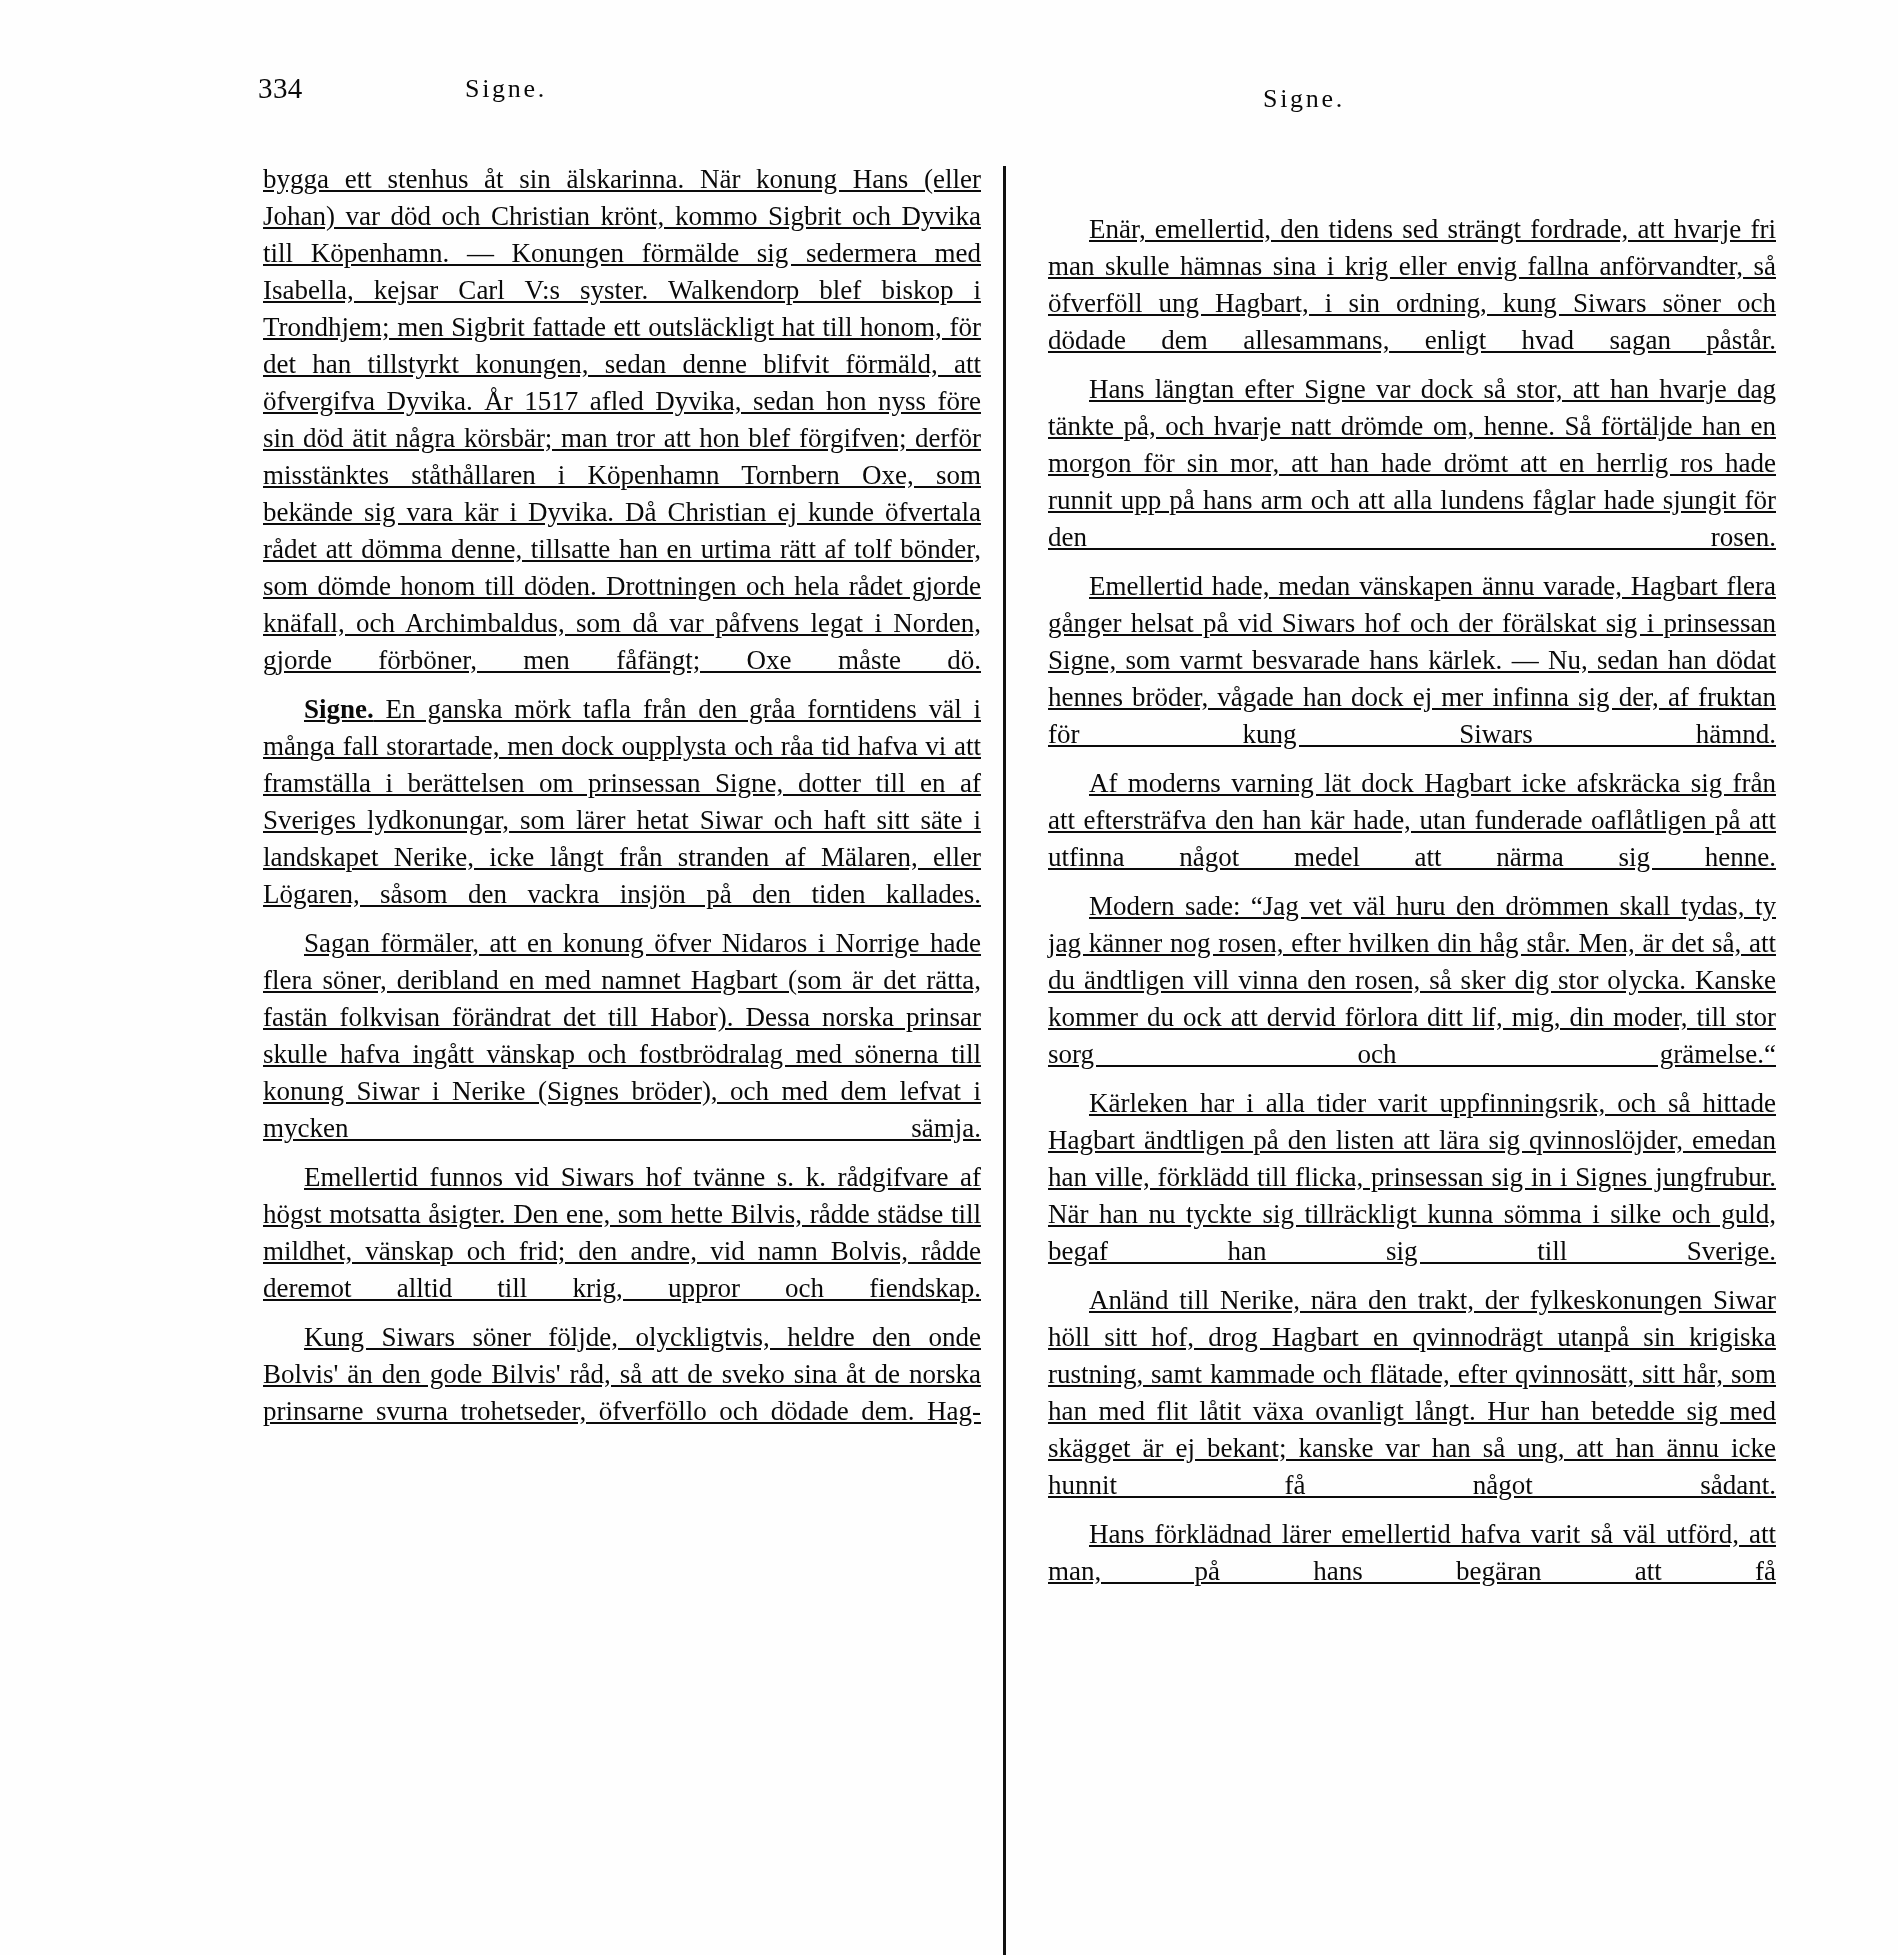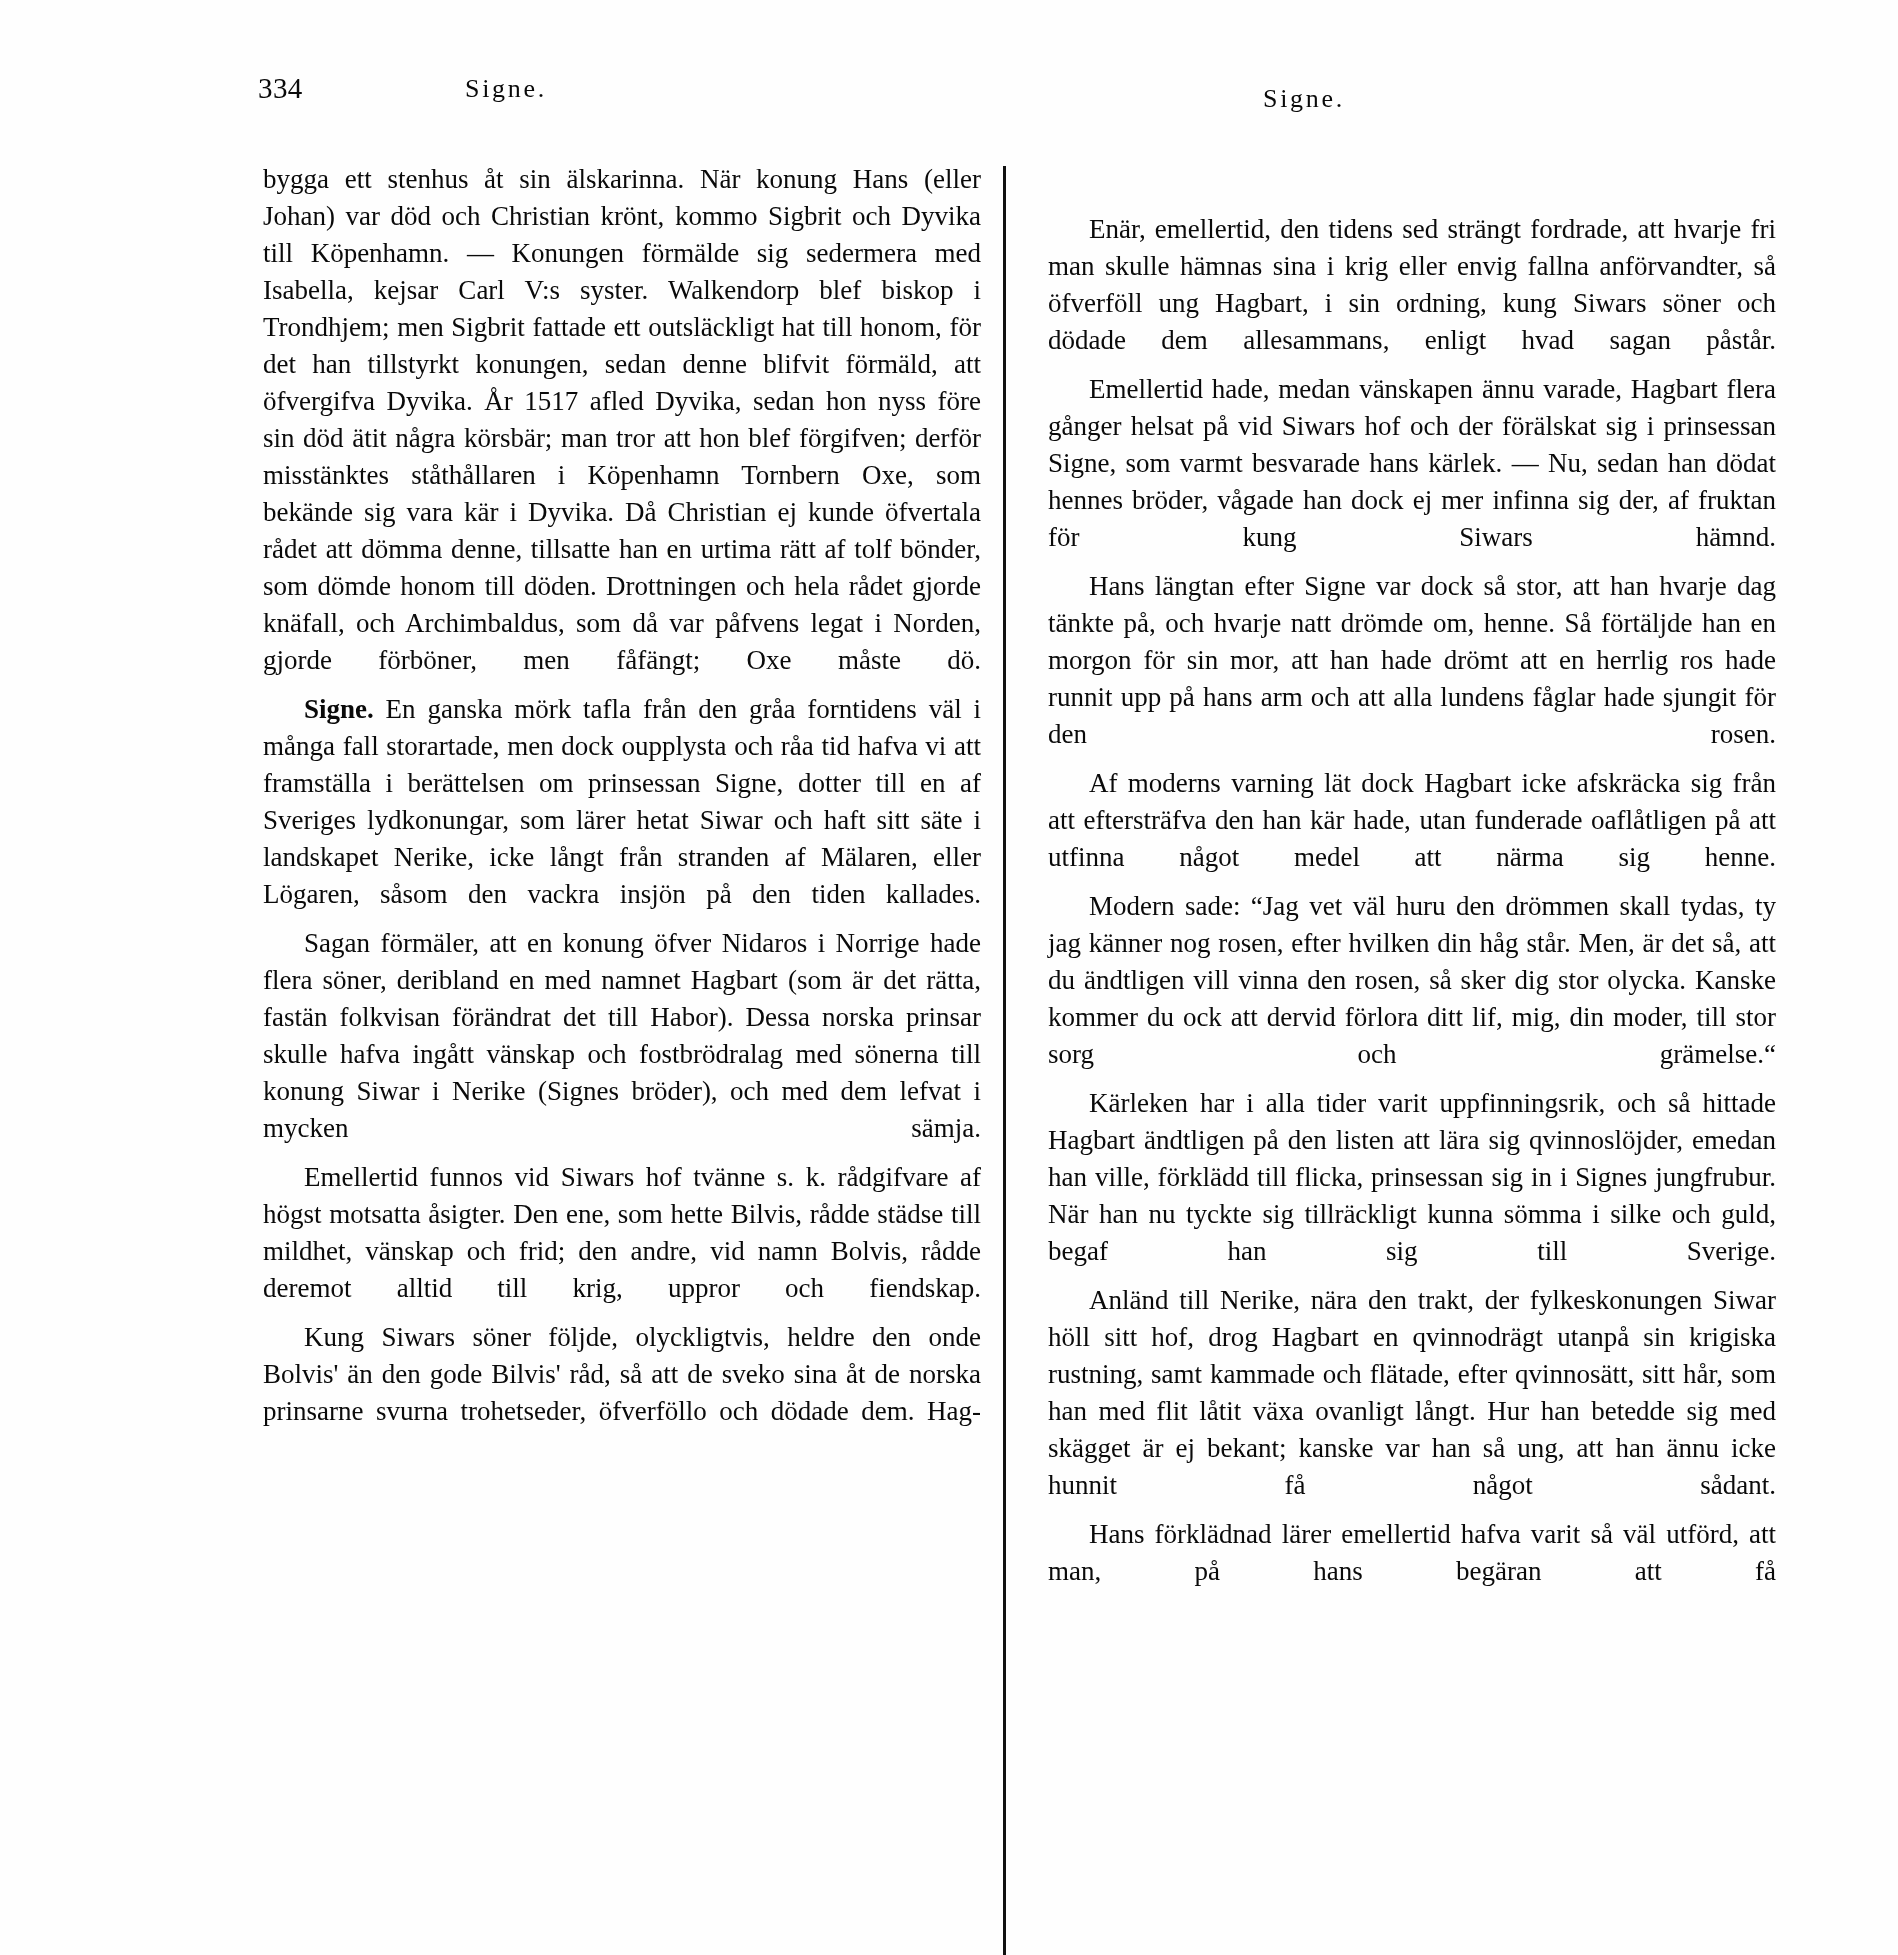--- a/index.html
+++ b/index.html
@@ -89,21 +89,21 @@
     text-indent: 41px;
   }
   .col p + p { margin-top: 12px; }
 
   .runin {
     font-weight: bold;
   }
 
   
   .col p { text-align-last: left; }
-  .col p.full { text-align-last: justify; }
+  .col p.full { text-align-last: justify; text-decoration: underline; }
 </style>
 </head>
 <body>
 
 <div class="page">
 
   <div class="running-head">
     <div class="folio">334</div>
     <div class="head-left">Signe.</div>
     <div class="head-right">Signe.</div>
@@ -114,22 +114,22 @@
   <div class="col col-left" id="col-left">
       <p class="full">bygga ett stenhus åt sin älskarinna. När konung Hans (eller Johan) var död och Christian krönt, kommo Sigbrit och Dyvika till Köpenhamn. — Konungen förmälde sig sedermera med Isabella, kejsar Carl V:s syster. Walkendorp blef biskop i Trondhjem; men Sigbrit fattade ett outsläckligt hat till honom, för det han tillstyrkt konungen, sedan denne blifvit förmäld, att öfvergifva Dyvika. År 1517 afled Dyvika, sedan hon nyss före sin död ätit några körsbär; man tror att hon blef förgifven; derför misstänktes ståthållaren i Köpenhamn Tornbern Oxe, som bekände sig vara kär i Dyvika. Då Christian ej kunde öfvertala rådet att dömma denne, tillsatte han en urtima rätt af tolf bönder, som dömde honom till döden. Drottningen och hela rådet gjorde knäfall, och Archimbaldus, som då var påfvens legat i Norden, gjorde förböner, men fåfängt; Oxe måste dö.</p>
       <p class="indent full"><span class="runin">Signe.</span>  En ganska mörk tafla från den gråa forntidens väl i många fall storartade, men dock oupplysta och råa tid hafva vi att framställa i berättelsen om prinsessan Signe, dotter till en af Sveriges lydkonungar, som lärer hetat Siwar och haft sitt säte i landskapet Nerike, icke långt från stranden af Mälaren, eller Lögaren, såsom den vackra insjön på den tiden kallades.</p>
       <p class="indent full">Sagan förmäler, att en konung öfver Nidaros i Norrige hade flera söner, deribland en med namnet Hagbart (som är det rätta, fastän folkvisan förändrat det till Habor). Dessa norska prinsar skulle hafva ingått vänskap och fostbrödralag med sönerna till konung Siwar i Nerike (Signes bröder), och med dem lefvat i mycken sämja.</p>
       <p class="indent full">Emellertid funnos vid Siwars hof tvänne s. k. rådgifvare af högst motsatta åsigter. Den ene, som hette Bilvis, rådde städse till mildhet, vänskap och frid; den andre, vid namn Bolvis, rådde deremot alltid till krig, uppror och fiendskap.</p>
       <p class="indent full">Kung Siwars söner följde, olyckligtvis, heldre den onde Bolvis' än den gode Bilvis' råd, så att de sveko sina åt de norska prinsarne svurna trohetseder, öfverföllo och dödade dem. Hag-</p>
     </div>
 
   <div class="col col-right" id="col-right">
       <p class="indent full">Enär, emellertid, den tidens sed strängt fordrade, att hvarje fri man skulle hämnas sina i krig eller envig fallna anförvandter, så öfverföll ung Hagbart, i sin ordning, kung Siwars söner och dödade dem allesammans, enligt hvad sagan påstår.</p>
+      <p class="indent full">Hans längtan efter Signe var dock så stor, att han hvarje dag tänkte på, och hvarje natt drömde om, henne. Så förtäljde han en morgon för sin mor, att han hade drömt att en herrlig ros hade runnit upp på hans arm och att alla lundens fåglar hade sjungit för den rosen.</p>
       <p class="indent full">Emellertid hade, medan vänskapen ännu varade, Hagbart flera gånger helsat på vid Siwars hof och der förälskat sig i prinsessan Signe, som varmt besvarade hans kärlek. — Nu, sedan han dödat hennes bröder, vågade han dock ej mer infinna sig der, af fruktan för kung Siwars hämnd.</p>
-      <p class="indent full">Hans längtan efter Signe var dock så stor, att han hvarje dag tänkte på, och hvarje natt drömde om, henne. Så förtäljde han en morgon för sin mor, att han hade drömt att en herrlig ros hade runnit upp på hans arm och att alla lundens fåglar hade sjungit för den rosen.</p>
       <p class="indent full">Af moderns varning lät dock Hagbart icke afskräcka sig från att eftersträfva den han kär hade, utan funderade oaflåtligen på att utfinna något medel att närma sig henne.</p>
       <p class="indent full">Modern sade: “Jag vet väl huru den drömmen skall tydas, ty jag känner nog rosen, efter hvilken din håg står. Men, är det så, att du ändtligen vill vinna den rosen, så sker dig stor olycka. Kanske kommer du ock att dervid förlora ditt lif, mig, din moder, till stor sorg och grämelse.“</p>
       <p class="indent full">Kärleken har i alla tider varit uppfinningsrik, och så hittade Hagbart ändtligen på den listen att lära sig qvinnoslöjder, emedan han ville, förklädd till flicka, prinsessan sig in i Signes jungfrubur. När han nu tyckte sig tillräckligt kunna sömma i silke och guld, begaf han sig till Sverige.</p>
       <p class="indent full">Anländ till Nerike, nära den trakt, der fylkeskonungen Siwar höll sitt hof, drog Hagbart en qvinnodrägt utanpå sin krigiska rustning, samt kammade och flätade, efter qvinnosätt, sitt hår, som han med flit låtit växa ovanligt långt. Hur han betedde sig med skägget är ej bekant; kanske var han så ung, att han ännu icke hunnit få något sådant.</p>
       <p class="indent full">Hans förklädnad lärer emellertid hafva varit så väl utförd, att man, på hans begäran att få</p>
     </div>
 
 </div>
 
 

